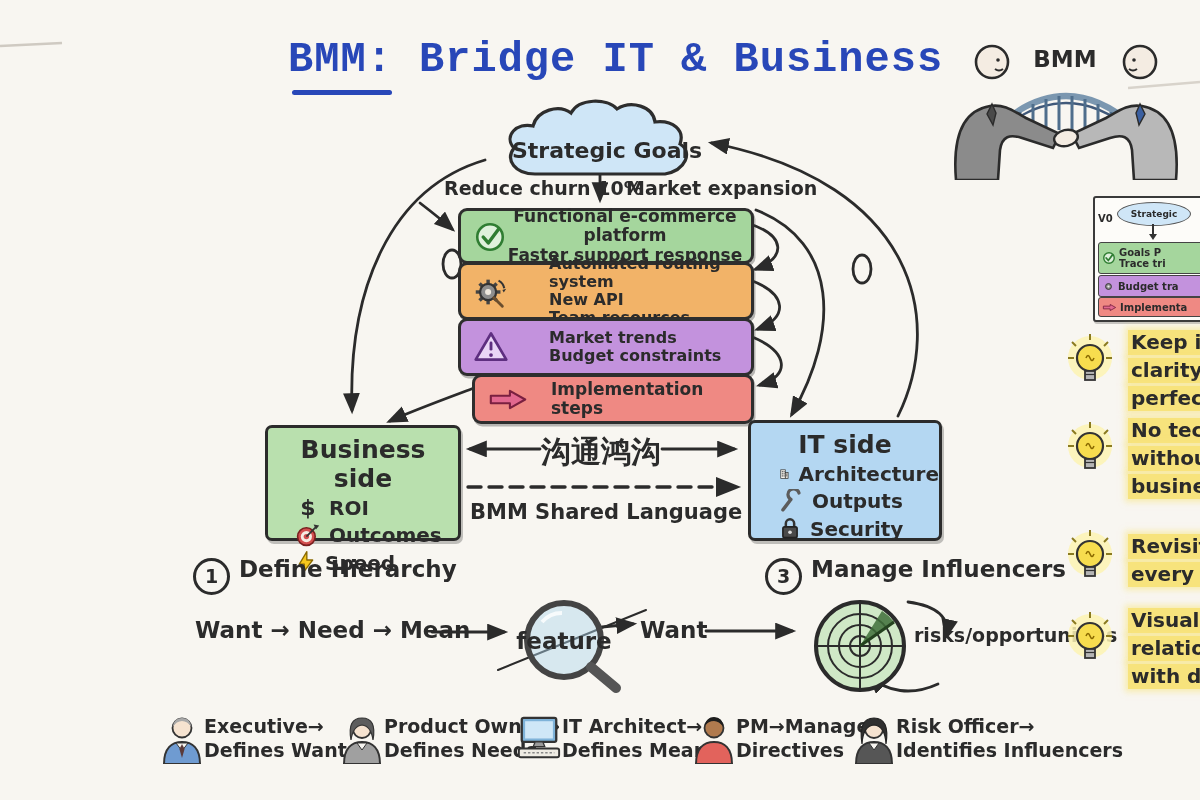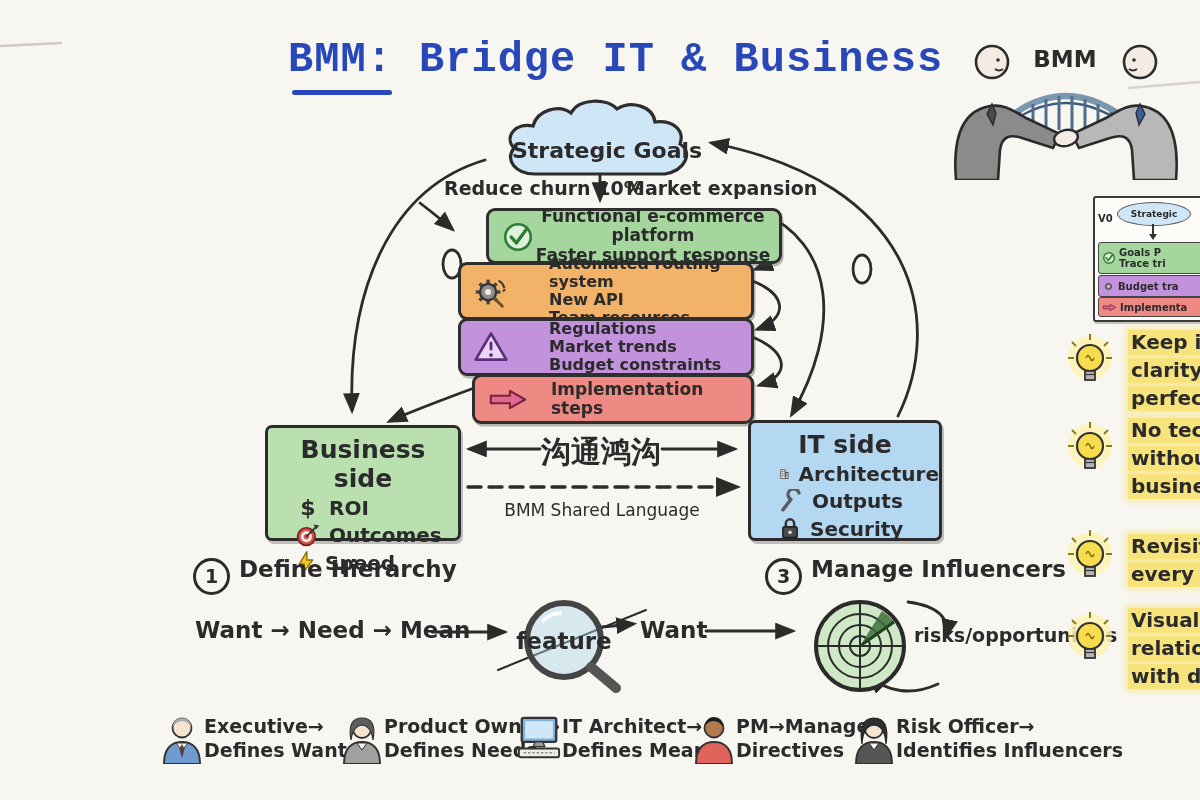--- a/index.html
+++ b/index.html
@@ -17,21 +17,21 @@
   .goalbox .lines{display:flex;flex-direction:column;justify-content:center;height:100%;}
   .gline{font-weight:bold;line-height:1.12;}
   .g-center{text-align:center;padding-left:44px;padding-right:6px;}
   .g-left{padding-left:88px;}
   
   .sidebox{border:3.5px solid #2b2b2b;border-radius:7px;box-shadow:2px 3px 0 rgba(60,60,60,.3);}
   .sidebox .sb-title{font-size:25px;font-weight:bold;text-align:center;margin-top:7px;}
   .sb-item{display:flex;align-items:center;gap:9px;font-size:20px;font-weight:bold;margin:3px 0 0 28px;line-height:24px;}
   
   .gap-cn{font-size:30px;font-weight:bold;}
-  .gap-shared{font-size:17px;font-weight:normal;}
+  .gap-shared{font-size:21px;font-weight:bold;}
   
   .circle-num{display:inline-flex;width:31px;height:31px;border:3px solid #2b2b2b;border-radius:50%;
               align-items:center;justify-content:center;font-size:19px;font-weight:bold;margin-right:9px;}
   .step-label{font-size:23px;font-weight:bold;vertical-align:6px;}
   .flow-text{font-size:23px;font-weight:bold;}
   
   .persona{display:flex;align-items:center;}
   .persona .ptext{font-size:19px;font-weight:bold;line-height:24px;white-space:nowrap;}
   
   .note-line{margin-bottom:3px;}
@@ -133,21 +133,21 @@
   <div class="abs b ctr" style="left:1030px;top:46px;width:70px;font-size:23px;">BMM</div>
 
   <svg class="abs" style="left:497px;top:96px;" width="204" height="84" viewBox="0 0 204 84">
     <path d="M38,78 C18,78 8,64 17,52 C6,40 20,26 36,30 C40,14 62,8 74,17 C82,2 110,2 120,13 C134,4 156,10 158,26 C176,24 188,34 183,48 C196,56 189,74 168,78 Z" fill="#cfe6f7" stroke="#2d2d2d" stroke-width="3.2"></path>
   </svg>
   <div class="abs b ctr nowrap" style="left:512px;top:138px;width:176px;font-size:22px;">Strategic Goals</div>
 
   <div class="abs b nowrap" style="left:444px;top:177px;font-size:19px;">Reduce churn 10%</div>
   <div class="abs b nowrap" style="left:626px;top:177px;font-size:19px;">Market expansion</div>
 
-  <div class="abs goalbox" style="left:458px;top:208px;width:290px;height:50px;background:#a5d69d;margin-left:28px;">
+  <div class="abs goalbox" style="left:458px;top:208px;width:290px;height:50px;background:#a5d69d;">
     <svg class="abs" style="left:12px;top:9px;" width="34" height="34" viewBox="0 0 40 40">
       <circle cx="20" cy="20" r="15" fill="#dff1dc" stroke="#2f7d32" stroke-width="3"></circle>
       <path d="M12,20 l6,7 L30,11" fill="none" stroke="#2f7d32" stroke-width="4" stroke-linecap="round" stroke-linejoin="round"></path>
     </svg>
     <div class="lines">
       <div class="gline g-center" style="font-size:17px;">Functional e-commerce platform</div>
       <div class="gline g-center" style="font-size:17px;">Faster support response</div>
     </div>
   </div>
 
@@ -176,21 +176,20 @@
     </div>
   </div>
 
   <div class="abs goalbox" style="left:458px;top:318px;width:290px;height:52px;background:#c392dd;">
     <svg class="abs" style="left:12px;top:9px;" width="36" height="34" viewBox="0 0 40 36">
       <path d="M20,3 L37,32 H3 Z" fill="#ead6f6" stroke="#5e2f80" stroke-width="3" stroke-linejoin="round"></path>
       <rect x="18.4" y="12" width="3.2" height="10" rx="1.6" fill="#5e2f80"></rect>
       <circle cx="20" cy="27" r="2.1" fill="#5e2f80"></circle>
     </svg>
     <div class="lines">
-      <div class="gline g-left" style="font-size:16px;">Regulations</div>
       <div class="gline g-left" style="font-size:16px;">Market trends</div>
       <div class="gline g-left" style="font-size:16px;">Budget constraints</div>
     </div>
   </div>
 
   <div class="abs goalbox" style="left:472px;top:374px;width:276px;height:44px;background:#ef8983;">
     <svg class="abs" style="left:12px;top:11px;" width="42" height="23" viewBox="0 0 44 24">
       <path d="M4,8 H24 V3 L40,12 L24,21 V16 H4 Z" fill="#e2688f" stroke="#7a2040" stroke-width="2.2" stroke-linejoin="round"></path>
     </svg>
     <div class="lines">

